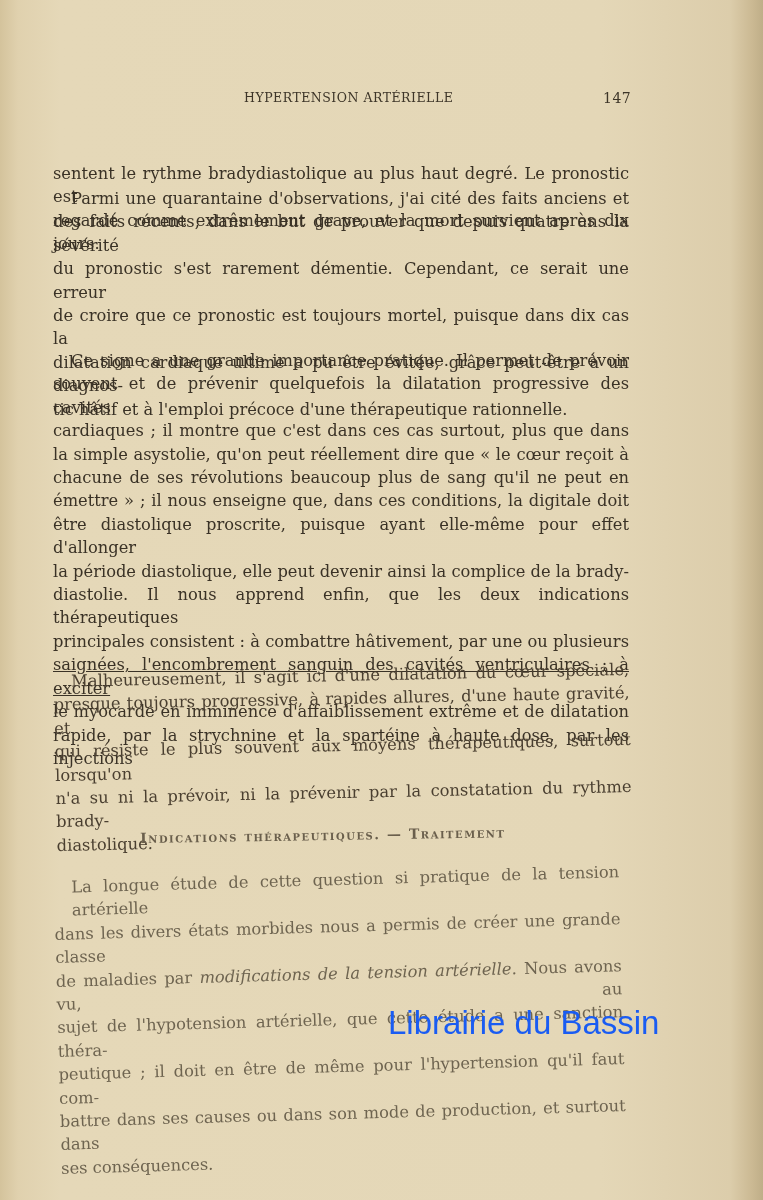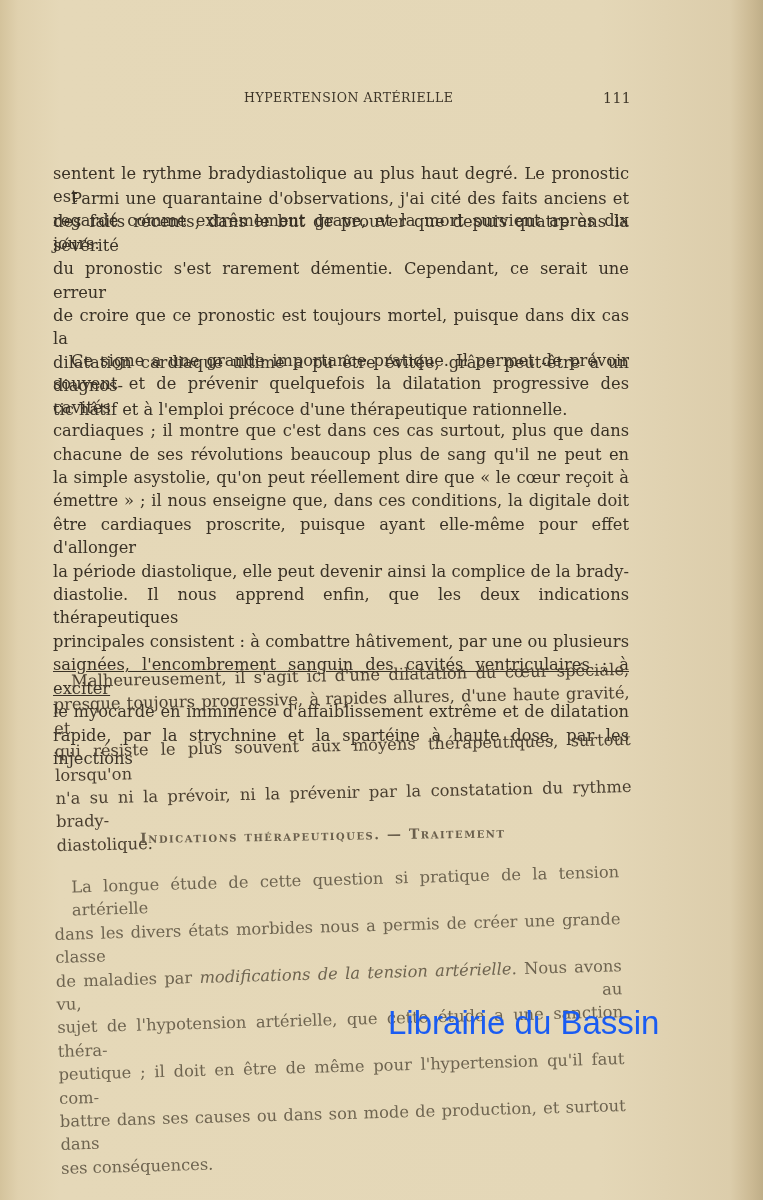--- a/index.html
+++ b/index.html
@@ -45,45 +45,45 @@
       font-size: 33px; color: #1a5cf2; white-space: nowrap;
     }
   </style>
 </head>
 <body>
 
 <div class="page">
 
   <div class="header">
     <span class="title">HYPERTENSION ARTÉRIELLE</span>
-    <span class="pagenum">111</span>
+    <span class="pagenum">147</span>
   </div>
 
   <div class="text block1">
     <span class="line" style="white-space: normal; margin-top: 33px;">sentent le rythme bradydiastolique au plus haut degré. Le pronostic est</span>
     <span class="line last" style="white-space: normal;">regardé comme extrêmement grave, et la mort survient après dix jours.</span>
   </div>
 
   <div class="text block2">
     <span class="line indent" style="white-space: normal;">Parmi une quarantaine d'observations, j'ai cité des faits anciens et</span>
     <span class="line" style="white-space: normal;">des faits récents, dans le but de prouver que depuis quatre ans la sévérité</span>
     <span class="line" style="white-space: normal;">du pronostic s'est rarement démentie. Cependant, ce serait une erreur</span>
     <span class="line" style="white-space: normal;">de croire que ce pronostic est toujours mortel, puisque dans dix cas la</span>
     <span class="line" style="white-space: normal;">dilatation cardiaque ultime a pu être évitée, grâce peut-être à un diagnos-</span>
     <span class="line last" style="white-space: normal;">tic hâtif et à l'emploi précoce d'une thérapeutique rationnelle.</span>
   </div>
 
   <div class="text block3">
     <span class="line indent" style="white-space: normal;">Ce signe a une grande importance pratique. Il permet de prévoir</span>
     <span class="line" style="white-space: normal;">souvent et de prévenir quelquefois la dilatation progressive des cavités</span>
     <span class="line" style="white-space: normal;">cardiaques ; il montre que c'est dans ces cas surtout, plus que dans</span>
+    <span class="line" style="white-space: normal;">la simple asystolie, qu'on peut réellement dire que « le cœur reçoit à</span>
     <span class="line" style="white-space: normal;">chacune de ses révolutions beaucoup plus de sang qu'il ne peut en</span>
-    <span class="line" style="white-space: normal;">la simple asystolie, qu'on peut réellement dire que « le cœur reçoit à</span>
     <span class="line" style="white-space: normal;">émettre » ; il nous enseigne que, dans ces conditions, la digitale doit</span>
-    <span class="line" style="white-space: normal;">être cardiaques proscrite, puisque ayant elle-même pour effet d'allonger</span>
+    <span class="line" style="white-space: normal;">être diastolique proscrite, puisque ayant elle-même pour effet d'allonger</span>
     <span class="line" style="white-space: normal;">la période diastolique, elle peut devenir ainsi la complice de la brady-</span>
     <span class="line" style="white-space: normal;">diastolie. Il nous apprend enfin, que les deux indications thérapeutiques</span>
     <span class="line" style="white-space: normal;">principales consistent : à combattre hâtivement, par une ou plusieurs</span>
     <span class="line" style="white-space: normal; text-decoration: underline;">saignées, l'encombrement sanguin des cavités ventriculaires ; à exciter</span>
     <span class="line" style="white-space: normal;">le myocarde en imminence d'affaiblissement extrême et de dilatation</span>
     <span class="line" style="white-space: normal;">rapide, par la strychnine et la spartéine à haute dose, par les injections</span>
   </div>
 
   <div class="text block4">
     <span class="line indent" style="white-space: normal;">Malheureusement, il s'agit ici d'une dilatation du cœur spéciale,</span>

